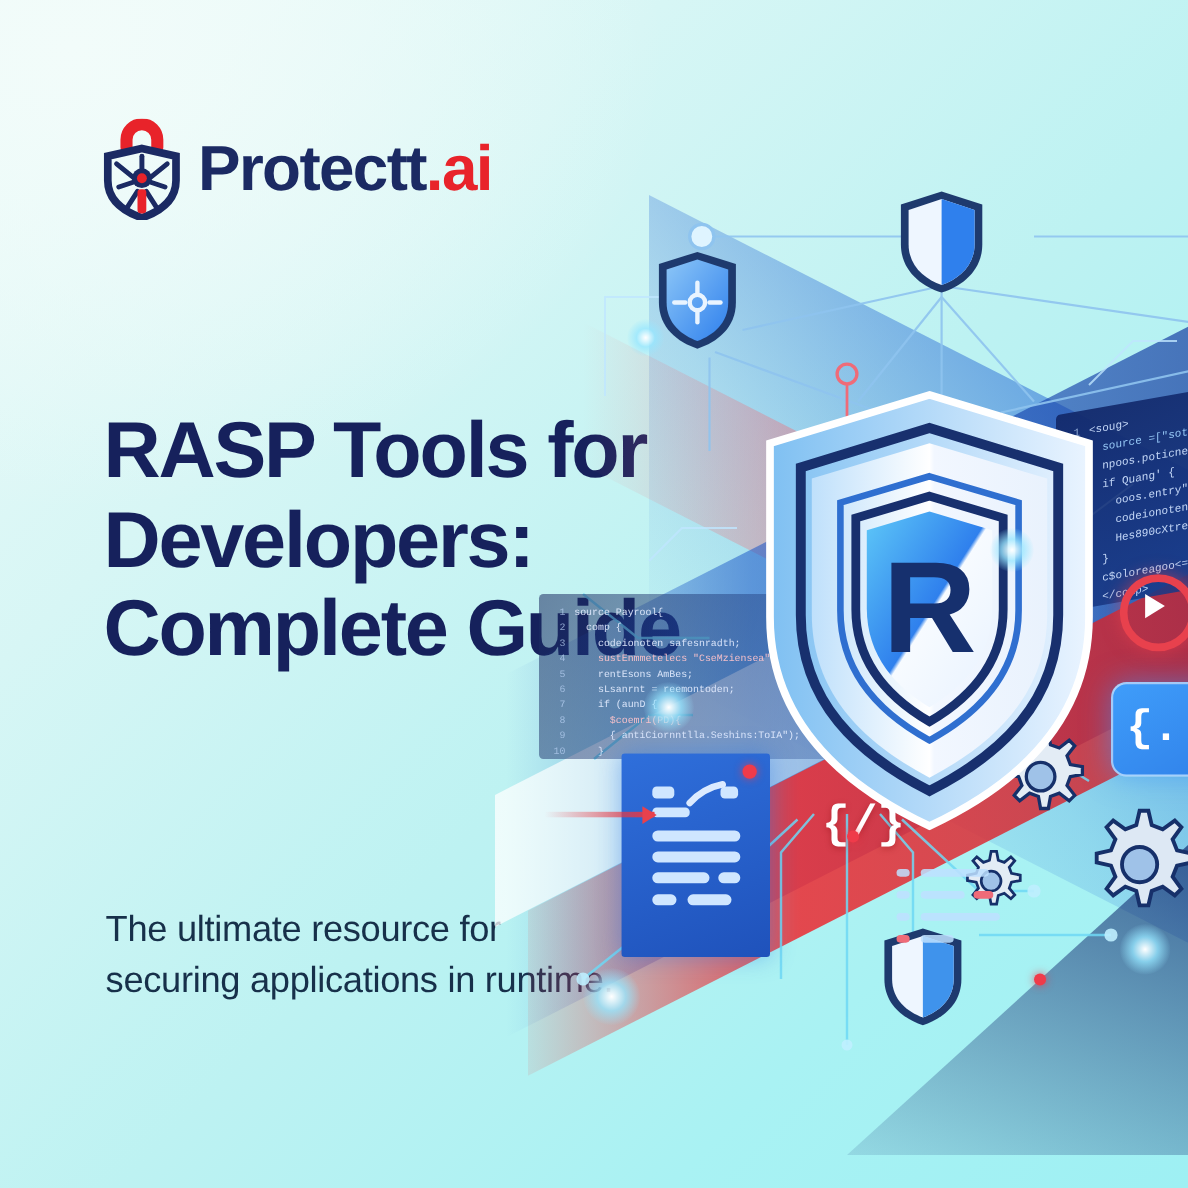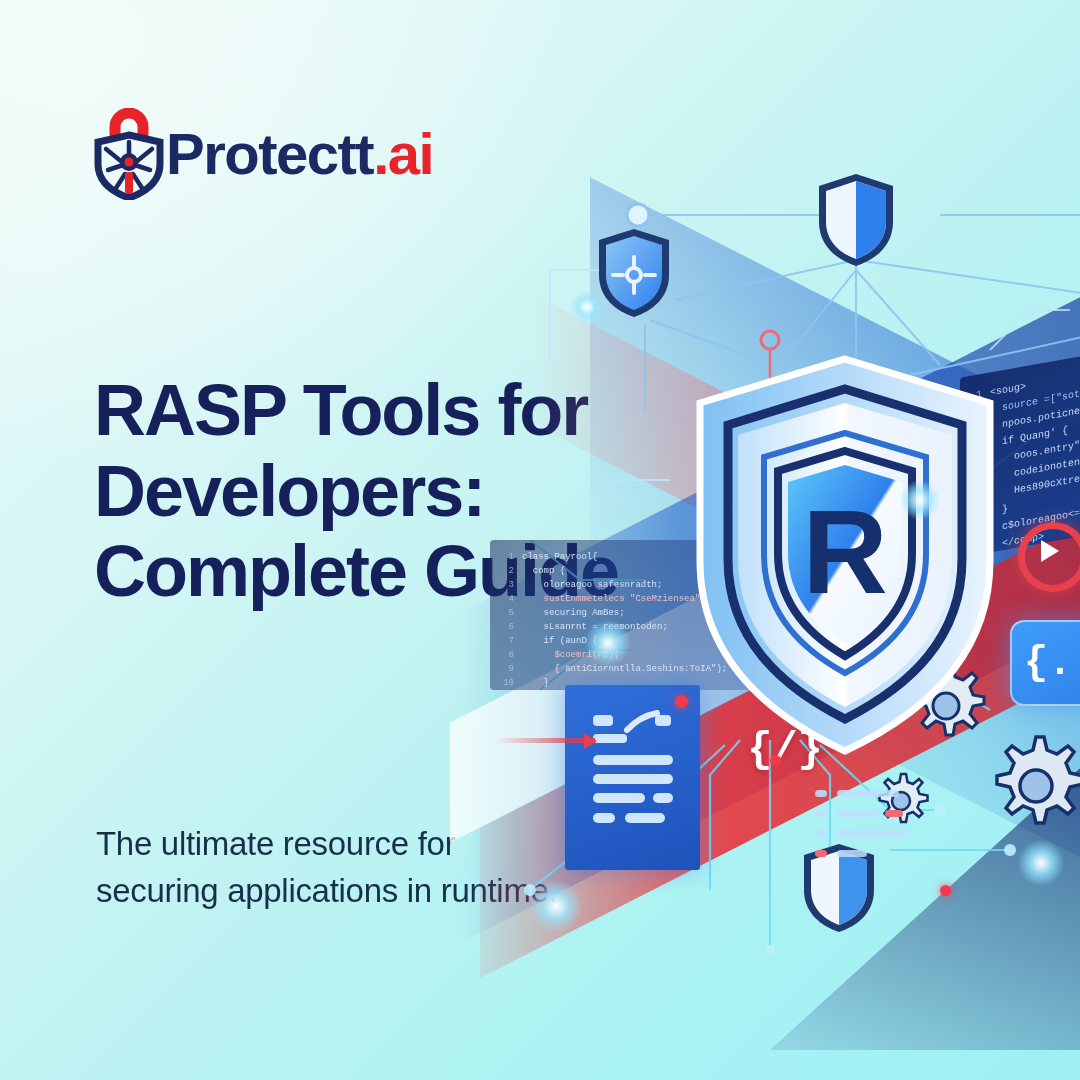--- a/index.html
+++ b/index.html
@@ -10,21 +10,21 @@
     background:#dff8f6;
   }
   .canvas{
     position:relative;width:1080px;height:1080px;overflow:hidden;
     background:
       radial-gradient(ellipse 900px 700px at 6% 4%, #f2fcfa 0%, rgba(242,252,250,0) 60%),
       linear-gradient(135deg,#eefbf9 0%, #d7f6f5 28%, #bdf2f2 55%, #a9f2f3 78%, #9ef0f3 100%);
   }
 
   
-  .logo{position:absolute;left:92px;top:108px;display:flex;align-items:center;text-align:right;}
+  .logo{position:absolute;left:92px;top:108px;display:flex;align-items:center;gap:14px;text-align:right;}
   .logo-mark{width:74px;height:92px;position:relative;}
   .logo-text{font-size:58px;font-weight:bold;letter-spacing:-1.5px;line-height:1;
              color:#1b2a63;white-space:nowrap;}
   .logo-text .dotai{color:#e8232a;}
 
   
   .headline{
     position:absolute;left:94px;top:322px;width:580px;
     font-size:72px;font-weight:bold;line-height:1.12;letter-spacing:-2px;
     color:#16215c;
@@ -240,25 +240,25 @@
     <div class="mini mini-bottom">
       <svg viewBox="0 0 78 95" width="78" height="95">
         <path d="M39 4 L74 15 V50 C74 73 57 86 39 92 C21 86 4 73 4 50 V15 Z" fill="#1e3a6e"></path>
         <path d="M39 11 L67 20 V50 C67 69 53 80 39 85 C25 80 11 69 11 50 V20 Z" fill="#eef6ff"></path>
         <path d="M39 11 L67 20 V50 C67 69 53 80 39 85 Z" fill="#3f93ec"></path>
       </svg>
     </div>
 
     <div class="codeblock code-left">
       <div style="padding:10px 12px;">
-        <div class="code-line"><span class="ln">1</span><span class="ctxt">class Payrool{</span></div>
+        <div class="code-line"><span class="ln">1</span><span class="ctxt">source Payrool{</span></div>
         <div class="code-line"><span class="ln">2</span><span class="ctxt">  comp {</span></div>
-        <div class="code-line"><span class="ln">3</span><span class="ctxt">    oloreagoo safesnradth;</span></div>
+        <div class="code-line"><span class="ln">3</span><span class="ctxt">    codeionoten safesnradth;</span></div>
         <div class="code-line"><span class="ln">4</span><span class="ctxt">    sustEnmmetelecs "CseMziensea");</span></div>
-        <div class="code-line"><span class="ln">5</span><span class="ctxt">    securing AmBes;</span></div>
+        <div class="code-line"><span class="ln">5</span><span class="ctxt">    rentEsons AmBes;</span></div>
         <div class="code-line"><span class="ln">6</span><span class="ctxt">    sLsanrnt = reemontoden;</span></div>
         <div class="code-line"><span class="ln">7</span><span class="ctxt">    if (aunD {</span></div>
         <div class="code-line"><span class="ln">8</span><span class="ctxt">      $coemri(PD){</span></div>
         <div class="code-line"><span class="ln">9</span><span class="ctxt">      { antiCiornntlla.Seshins:ToIA");</span></div>
         <div class="code-line"><span class="ln">10</span><span class="ctxt">    }</span></div>
       </div>
     </div>
 
     <div class="codeblock code-right">
       <div style="padding:12px 10px;">

